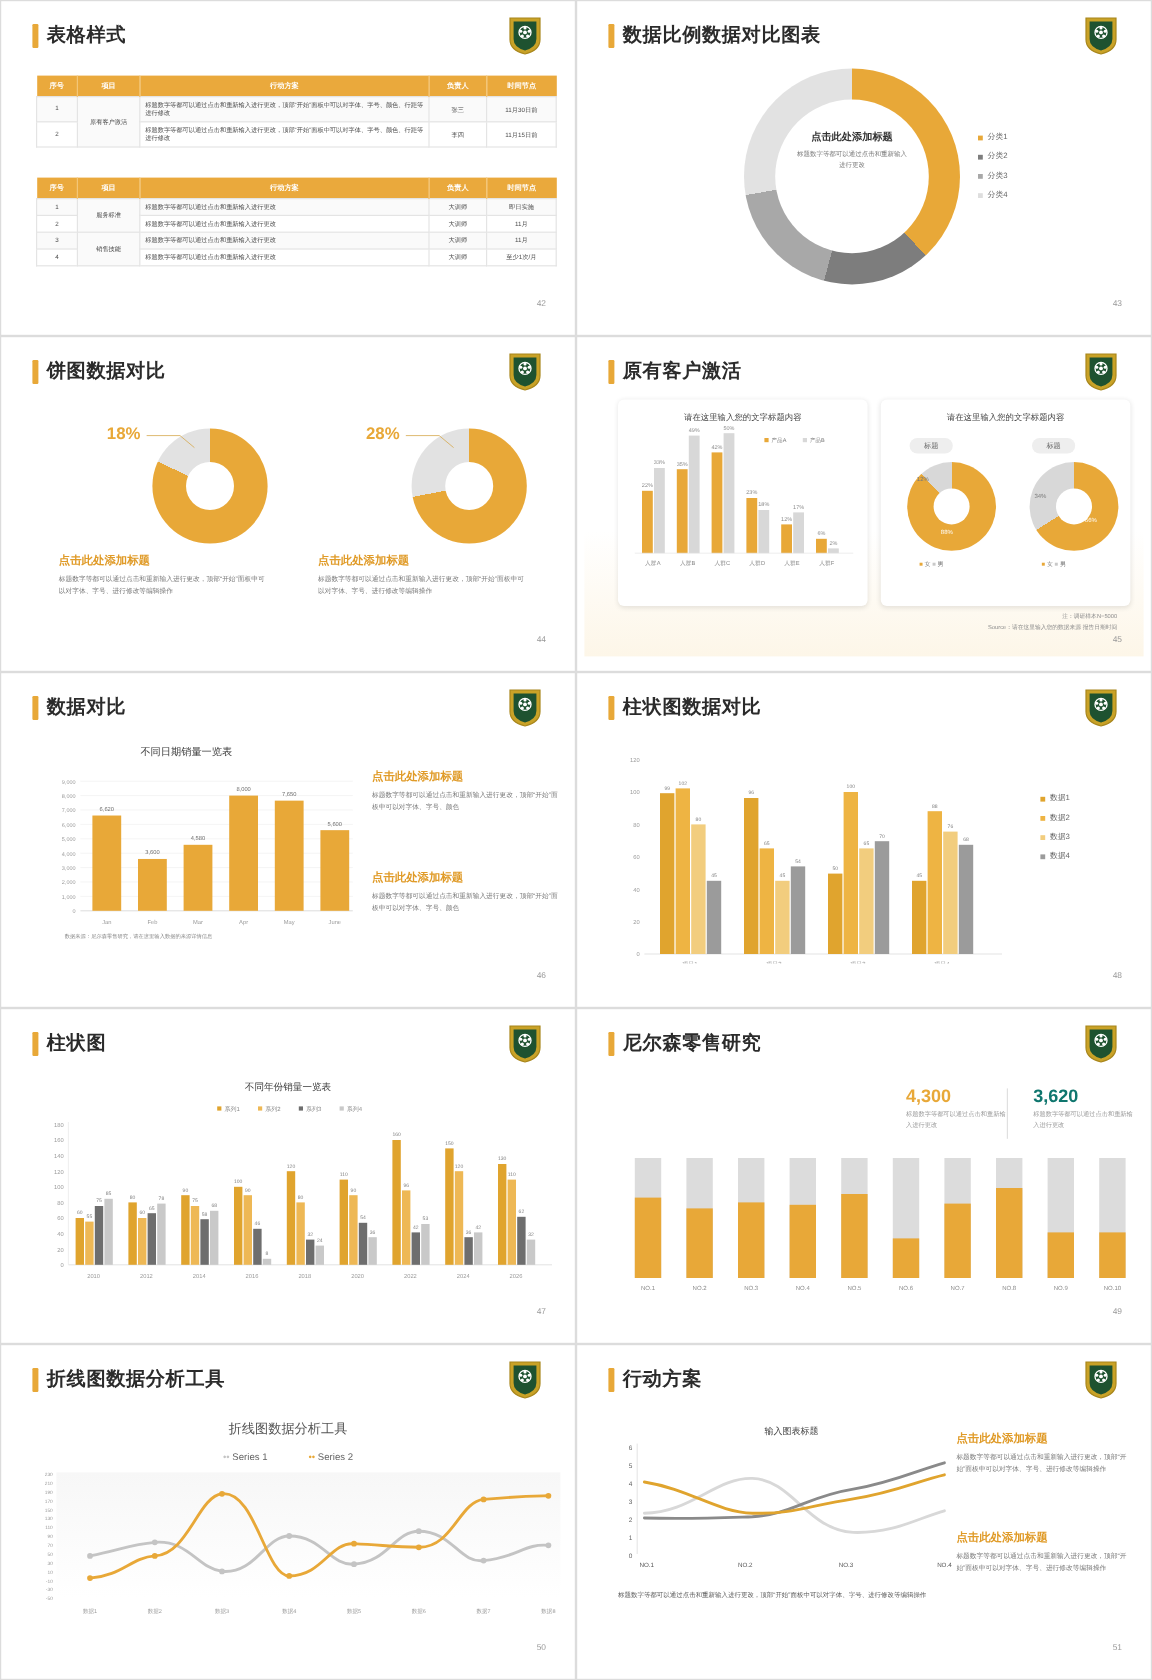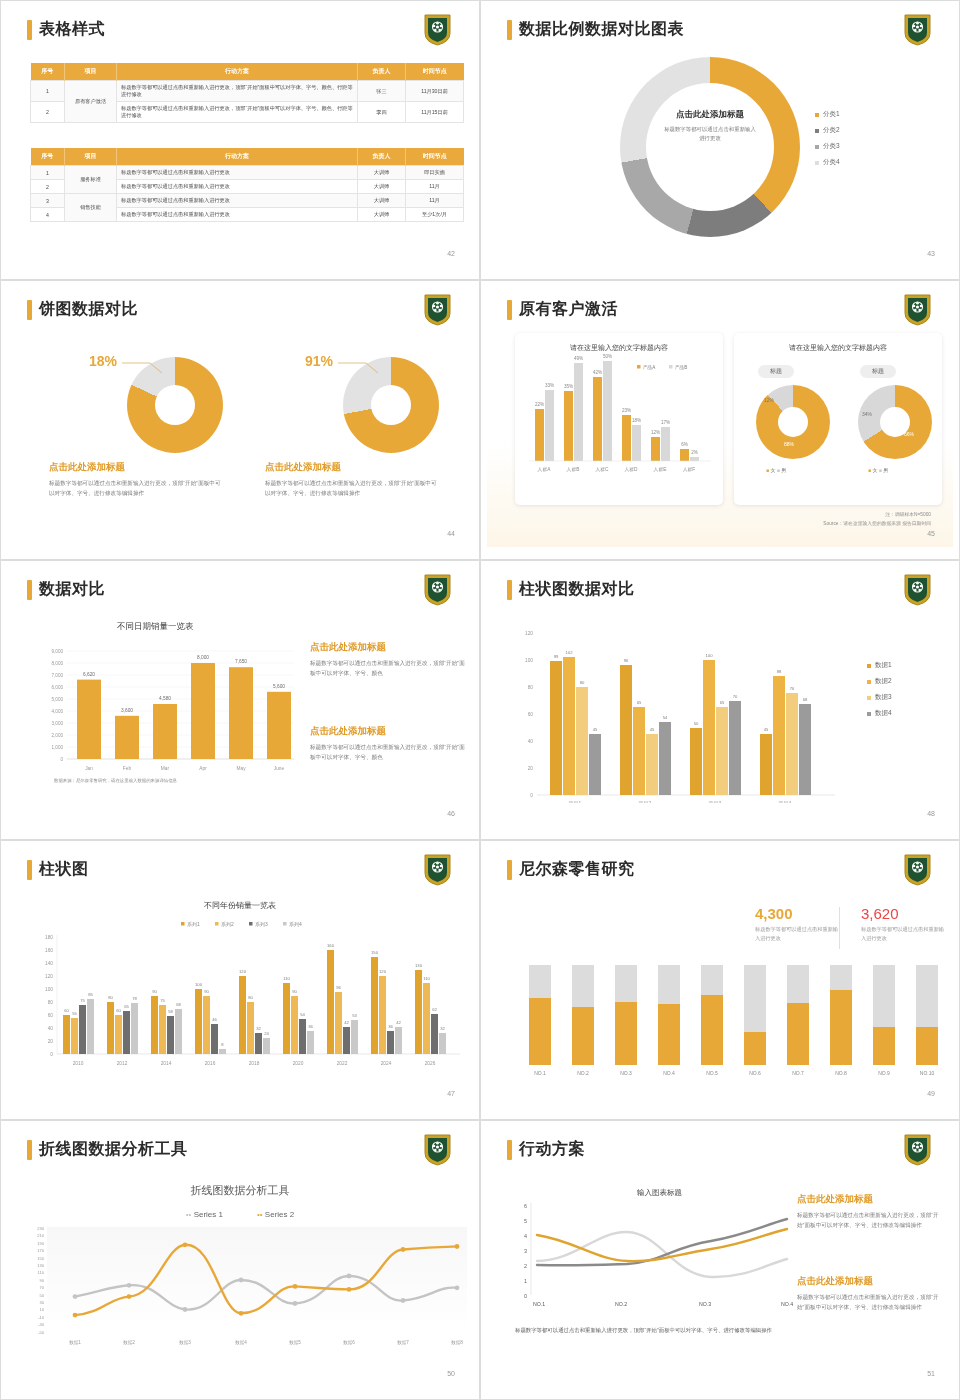--- a/index.html
+++ b/index.html
@@ -215,21 +215,21 @@
         </svg>
     <div style="position:absolute; left:42px; top:176px; width:175px;">
       <div class="bt-title">点击此处添加标题</div>
       <div class="bt-body">标题数字等都可以通过点击和重新输入进行更改，顶部“开始”面板中可以对字体、字号、进行修改等编辑操作</div>
     </div>
 
     <div style="position:absolute; left:336px; top:72px; width:96px; height:96px; border-radius:50%;
       background: conic-gradient(#e8a838 0deg 259deg, #e2e2e2 259deg 360deg);">
       <div style="position:absolute; left:28px; top:28px; width:40px; height:40px; border-radius:50%; background:#fff;"></div>
     </div>
-    <div style="position:absolute; left:298px; top:68px; font-size:14px; font-weight:bold; color:#e8a838;">91%</div>
+    <div style="position:absolute; left:298px; top:68px; font-size:14px; font-weight:bold; color:#e8a838;">28%</div>
     <svg style="position:absolute; left:331px; top:74px;" width="42" height="16">
           <path d="M0 4 H28 L40 14" stroke="#d6ab55" stroke-width=".7" fill="none"></path>
         </svg>
     <div style="position:absolute; left:258px; top:176px; width:175px;">
       <div class="bt-title">点击此处添加标题</div>
       <div class="bt-body">标题数字等都可以通过点击和重新输入进行更改，顶部“开始”面板中可以对字体、字号、进行修改等编辑操作</div>
     </div>
     <div class="pg">44</div>
   </div>
     </div>
@@ -673,21 +673,21 @@
           <circle cx="11.3" cy="16" r="1.3" fill="#fff"></circle>
           <circle cx="10" cy="12" r="1.3" fill="#fff"></circle>
     </svg>
 
     <div style="position:absolute; left:268px; top:60px; width:86px;">
       <div style="font-size:15px; font-weight:bold; color:#e8a838;">4,300</div>
       <div style="font-size:5.2px; color:#9a9a9a; line-height:1.8; margin-top:3px;">标题数字等都可以通过点击和重新输入进行更改</div>
     </div>
     <div style="position:absolute; left:352px; top:62px; width:1px; height:42px; background:#e0e0e0;"></div>
     <div style="position:absolute; left:374px; top:60px; width:86px;">
-      <div style="font-size:15px; font-weight:normal; color:#ef4444;">3,620</div>
+      <div style="font-size:15px; font-weight:bold; color:#0f766e;">3,620</div>
       <div style="font-size:5.2px; color:#9a9a9a; line-height:1.8; margin-top:3px;">标题数字等都可以通过点击和重新输入进行更改</div>
     </div>
 
     <svg style="position:absolute; left:28px; top:120px;" width="430" height="112" viewBox="0 0 430 112">
       <g>
         <rect x="14" y="0" width="22" height="100" fill="#dcdcdc"></rect>
             <rect x="14" y="33" width="22" height="67" fill="#e8a838"></rect>
         <rect x="57" y="0" width="22" height="100" fill="#dcdcdc"></rect>
             <rect x="57" y="42" width="22" height="58" fill="#e8a838"></rect>
         <rect x="100" y="0" width="22" height="100" fill="#dcdcdc"></rect>

